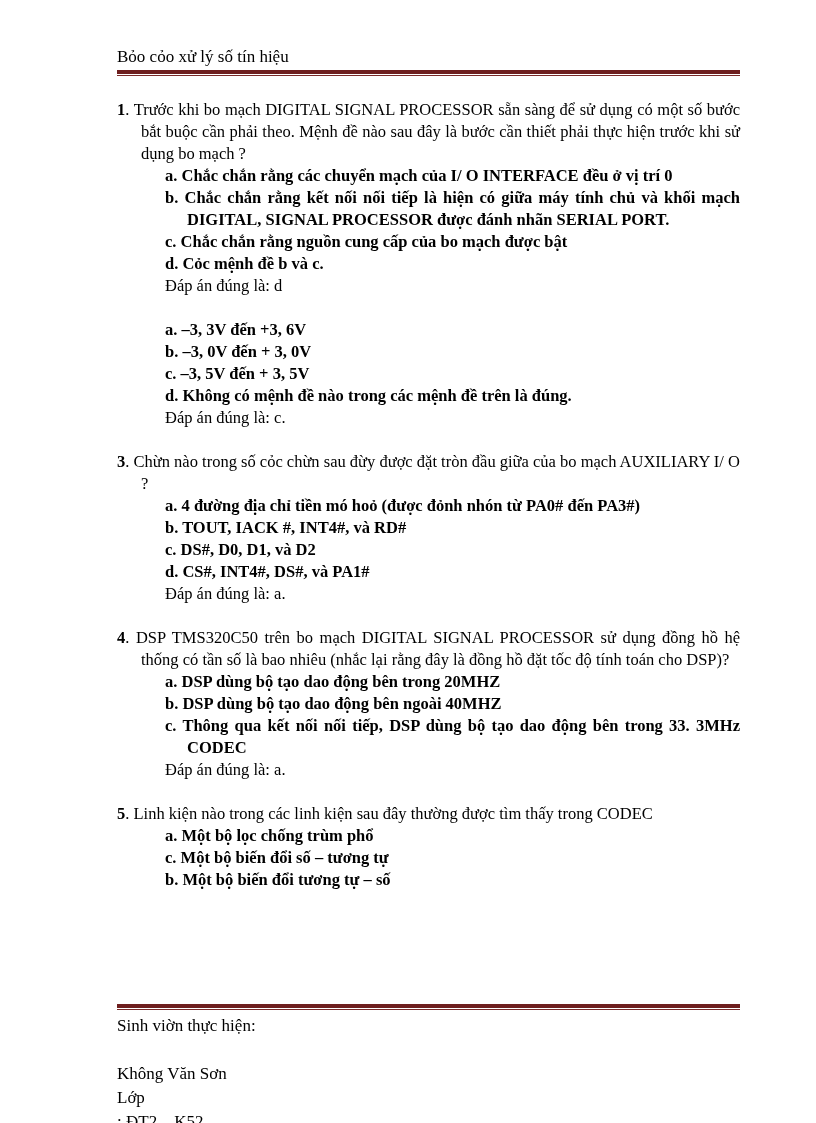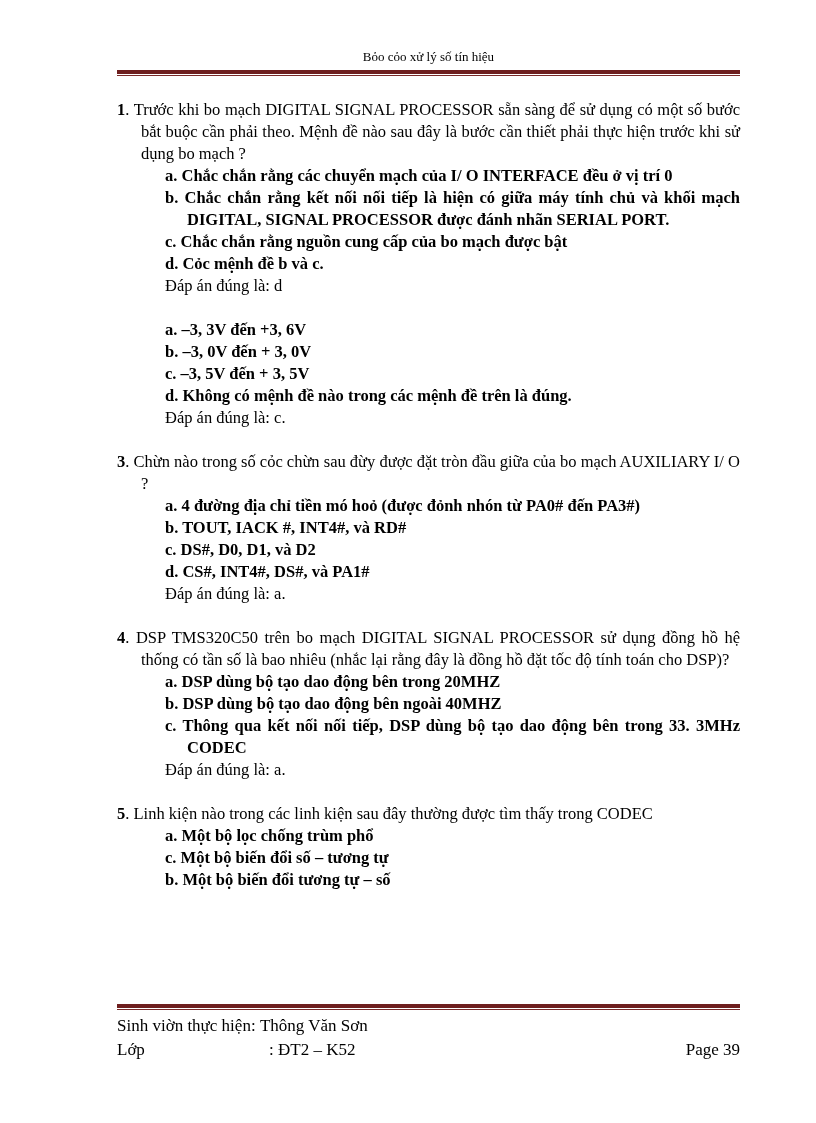--- a/index.html
+++ b/index.html
@@ -1,36 +1,36 @@
 <!DOCTYPE html>
 <html><head>
   <meta charset="utf-8">
   <style>
     html, body { margin: 0; padding: 0; background: #ffffff; }
     body { width: 816px; height: 1123px; position: relative; overflow: hidden;
       font-family: "Liberation Serif", "DejaVu Serif", serif; color: #000; }
     .header { position: absolute; left: 117px; top: 46px; width: 623px; }
-    .header-title { font-size: 13px; line-height: 22px; text-align: center; }
+    .header-title { font-size: 17px; line-height: 22px; }
     .rule { position: absolute; left: 117px; width: 623px; }
     .rule .thick { height: 4px; background: #6e1f1f; }
     .rule .thin { height: 1px; background: #7a2a2a; margin-top: 1px; }
     .rule.top { top: 70px; }
     .rule.top .thin { margin-top: 1px; margin-bottom: 0; }
     .rule.bottom { top: 1004px; }
     .content { position: absolute; left: 117px; top: 99px; width: 623px;
       font-size: 16.5px; line-height: 22px; }
     .q { margin-bottom: 22px; }
     .q-stem { padding-left: 24px; text-indent: -24px; text-align: justify; }
     .q-num { font-weight: bold; }
     .opt { padding-left: 48px; margin-left: 0; }
     .opt-inner { padding-left: 22px; text-indent: -22px; text-align: justify; font-weight: bold; }
     .ans { padding-left: 48px; }
     .footer { position: absolute; left: 117px; top: 1014px; width: 623px;
       font-size: 17px; line-height: 24px; }
-    .footer-row { display: flex; }
+    .footer-row { display: flex; flex-direction: column; }
     .footer-label { width: 152px; }
     .footer-page { margin-left: auto; }
   </style>
 </head>
 <body>
 
 <div class="header">
   <div class="header-title">Bỏo cỏo xử lý số tín hiệu</div>
 </div>
 <div class="rule top">
@@ -119,20 +119,20 @@
 
 </div>
 
 <div class="rule bottom">
   <div class="thick"></div>
     <div class="thin"></div>
 </div>
 
 <div class="footer">
   <div class="footer-row">
-    <span>Sinh viờn thực hiện:</span>&nbsp;<span>Thông Văn Sơn</span>
+    <span>Sinh viờn thực hiện:</span>&nbsp;<span>Không Văn Sơn</span>
   </div>
   <div class="footer-row">
     <span class="footer-label">Lớp</span>
     <span>: ĐT2 – K52</span>
     <span class="footer-page">Page 39</span>
   </div>
 </div>
 
 </body></html>

